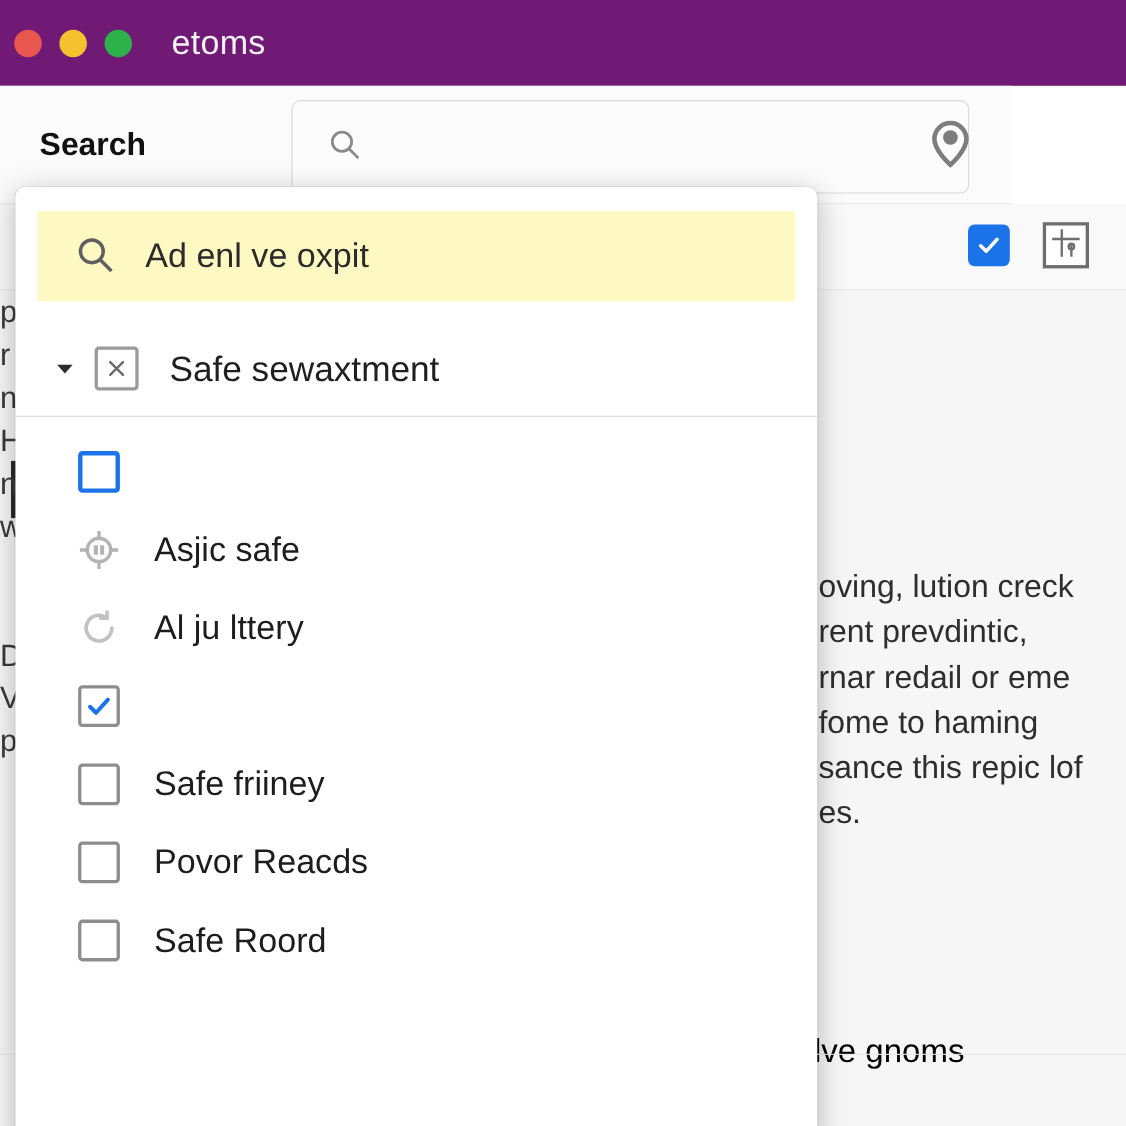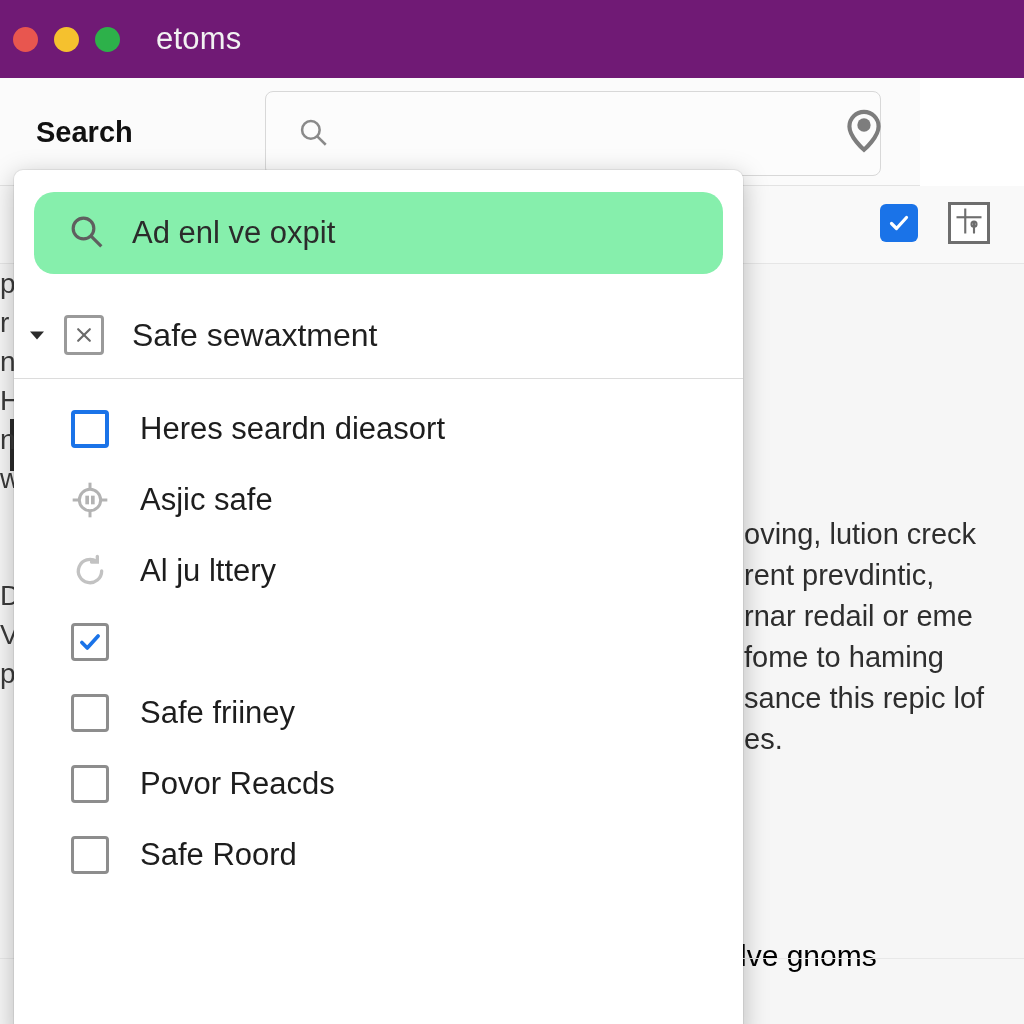--- a/index.html
+++ b/index.html
@@ -186,42 +186,42 @@
     background: #ffffff;
     border-radius: 9px 9px 0 0;
     box-shadow: 0 6px 26px rgba(0,0,0,.26), 0 0 0 1px rgba(0,0,0,.06);
     overflow: hidden;
   }
   .dd-searchwrap {
     padding: 22px 20px 18px 20px;
   }
   .dd-search {
     height: 82px;
-    background: #86efac;
-    border-radius: 20px;
+    background: #fef9c3;
+    border-radius: 0;
     display: flex;
     align-items: center;
     padding-left: 32px;
   }
   .dd-search input {
     border: none;
     outline: none;
     background: transparent;
     font-family: "Liberation Sans", sans-serif;
     font-size: 31px;
     color: #2b2b2b;
     margin-left: 26px;
     width: 560px;
   }
 
   .dd-group {
     display: flex;
     align-items: center;
     height: 86px;
-    padding-left: 10px;
+    padding-left: 32px;
     cursor: pointer;
   }
   .caret {
     width: 26px;
     display: flex; align-items: center; justify-content: center;
     margin-right: 14px;
   }
   .xbox {
     width: 40px; height: 40px;
     border: 3px solid #9a9a9a;
@@ -390,21 +390,20 @@
       <span class="dd-group-label">Safe sewaxtment</span>
     </div>
 
     <div class="dd-divider"></div>
 
     <div class="dd-list" id="ddList">
         <div class="dd-item">
           <span class="slot">
             <span class="box empty-blue"></span>
           </span>
-          <span class="dd-item-label">Heres seardn dieasort</span>
         </div>
         <div class="dd-item">
           <span class="slot">
             <svg width="40" height="40" viewBox="0 0 24 24" fill="none" stroke="#b3b3b3" stroke-width="1.8">
               <circle cx="12" cy="12" r="6.4"></circle>
               <line x1="12" y1="1.6" x2="12" y2="5"></line>
               <line x1="12" y1="19" x2="12" y2="22.4"></line>
               <line x1="1.6" y1="12" x2="5" y2="12"></line>
               <line x1="19" y1="12" x2="22.4" y2="12"></line>
               <line x1="10.3" y1="9.4" x2="10.3" y2="14.6" stroke-width="2.2"></line>

